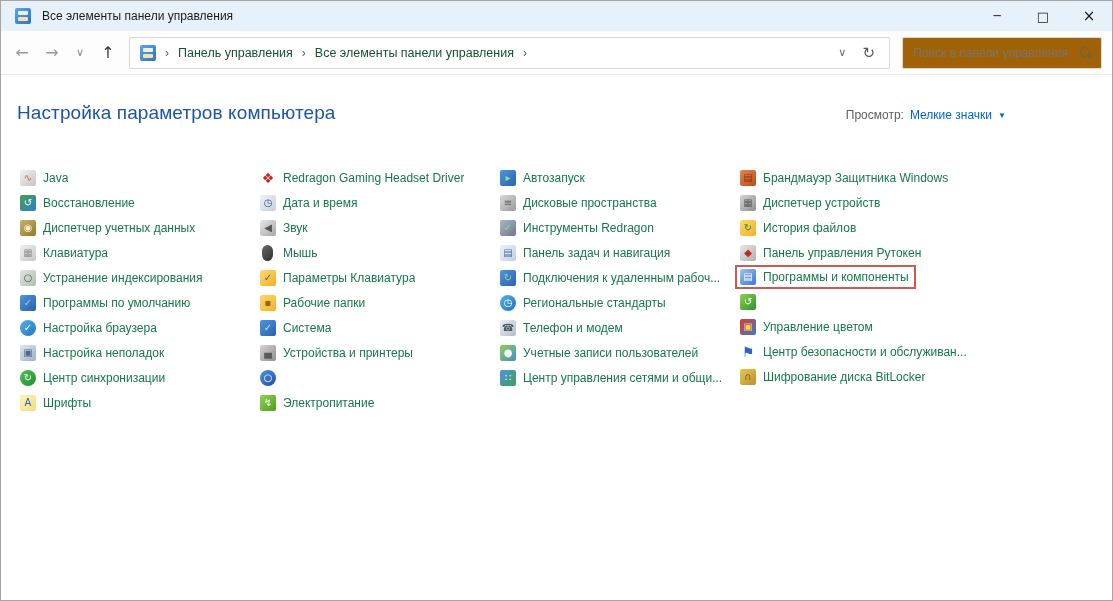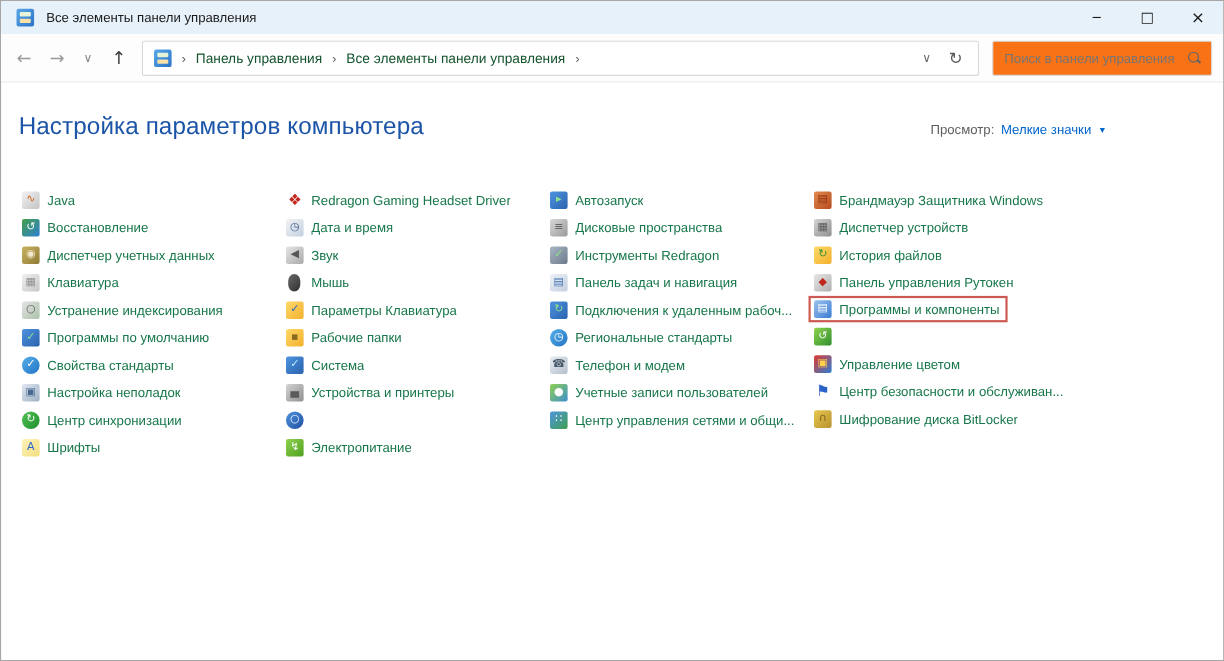--- a/index.html
+++ b/index.html
@@ -48,42 +48,42 @@
   .addressbar {
     flex:1; height:32px; border:1px solid #d9d9d9; background:#fff; border-radius:2px;
     display:flex; align-items:center; padding:0 8px 0 10px; margin:0 12px 0 6px;
   }
   .crumb-sep { color:#5a5a5a; font-size:12px; margin:0 9px; }
   .crumb { font-size:12.5px; color:#14532d; cursor:pointer; white-space:nowrap; }
   .addr-right { margin-left:auto; display:flex; align-items:center; }
   .addr-dropdown { border:0; background:none; color:#6a6a6a; font-size:11px; cursor:pointer; padding:4px 10px; }
   .addr-refresh { border:0; background:none; color:#5a5a5a; font-size:15px; cursor:pointer; padding:2px 6px; }
   .searchbox {
-    width:200px; height:32px; border:1px solid #d9d9d9; border-radius:2px; background:#f97316;
+    width:200px; height:32px; border:1px solid #d9d9d9; border-radius:2px; background:#a16207;
     display:flex; align-items:center; padding:0 8px 0 0;
   }
   .searchbox input {
     border:0; outline:none; flex:1; height:100%; padding:0 4px 0 10px;
     font-size:12px; font-family:"Liberation Sans","DejaVu Sans",sans-serif; color:#1a1a1a;
     background:transparent;
   }
   .searchbox input::placeholder { color:#757575; }
   .mag-icon { width:14px; height:14px; position:relative; flex:0 0 14px; cursor:pointer; }
   .mag-icon::before {
     content:""; position:absolute; left:1px; top:1px; width:8px; height:8px;
     border:1.5px solid #5f6368; border-radius:50%;
   }
   .mag-icon::after {
     content:""; position:absolute; left:9px; top:9px; width:4px; height:1.5px;
     background:#5f6368; transform:rotate(45deg);
   }
   
   .content { padding:0 16px; }
   .page-header { display:flex; align-items:baseline; margin-top:27px; }
-  .page-title { font-size:22px; font-weight:400; color:#1c55a8; letter-spacing:0.1px; }
+  .page-title { font-size:19px; font-weight:400; color:#1c55a8; letter-spacing:0.1px; }
   .view-control { margin-left:auto; margin-right:90px; font-size:12px; display:flex; align-items:center; gap:6px; }
   .view-label { color:#5f5f5f; }
   .view-value { color:#0066cc; cursor:pointer; }
   .view-caret { color:#0066cc; font-size:8px; cursor:pointer; }
   
   .grid { display:flex; margin-top:41px; }
   .col { width:240px; }
   .item {
     display:flex; align-items:center; height:25px; width:max-content;
     max-width:236px; cursor:pointer; padding:0 3px;
@@ -171,21 +171,21 @@
           <div class="item">
             <span class="ic square" style="background: linear-gradient(135deg, rgb(227, 227, 227), rgb(173, 194, 173)); color: rgb(85, 85, 85);">○</span>
             <span class="lb">Устранение индексирования</span>
           </div>
           <div class="item">
             <span class="ic square" style="background: linear-gradient(135deg, rgb(79, 148, 224), rgb(42, 98, 172)); color: rgb(143, 224, 143);">✓</span>
             <span class="lb">Программы по умолчанию</span>
           </div>
           <div class="item">
             <span class="ic round" style="background: linear-gradient(135deg, rgb(87, 176, 232), rgb(34, 115, 196)); color: rgb(255, 255, 255);">✓</span>
-            <span class="lb">Свойства стандарты</span>
+            <span class="lb">Настройка браузера</span>
           </div>
           <div class="item">
             <span class="ic square" style="background: linear-gradient(135deg, rgb(223, 231, 240), rgb(159, 176, 196)); color: rgb(74, 106, 146);">▣</span>
             <span class="lb">Настройка неполадок</span>
           </div>
           <div class="item">
             <span class="ic round" style="background: linear-gradient(135deg, rgb(82, 193, 82), rgb(31, 143, 47)); color: rgb(255, 255, 255);">↻</span>
             <span class="lb">Центр синхронизации</span>
           </div>
           <div class="item">

